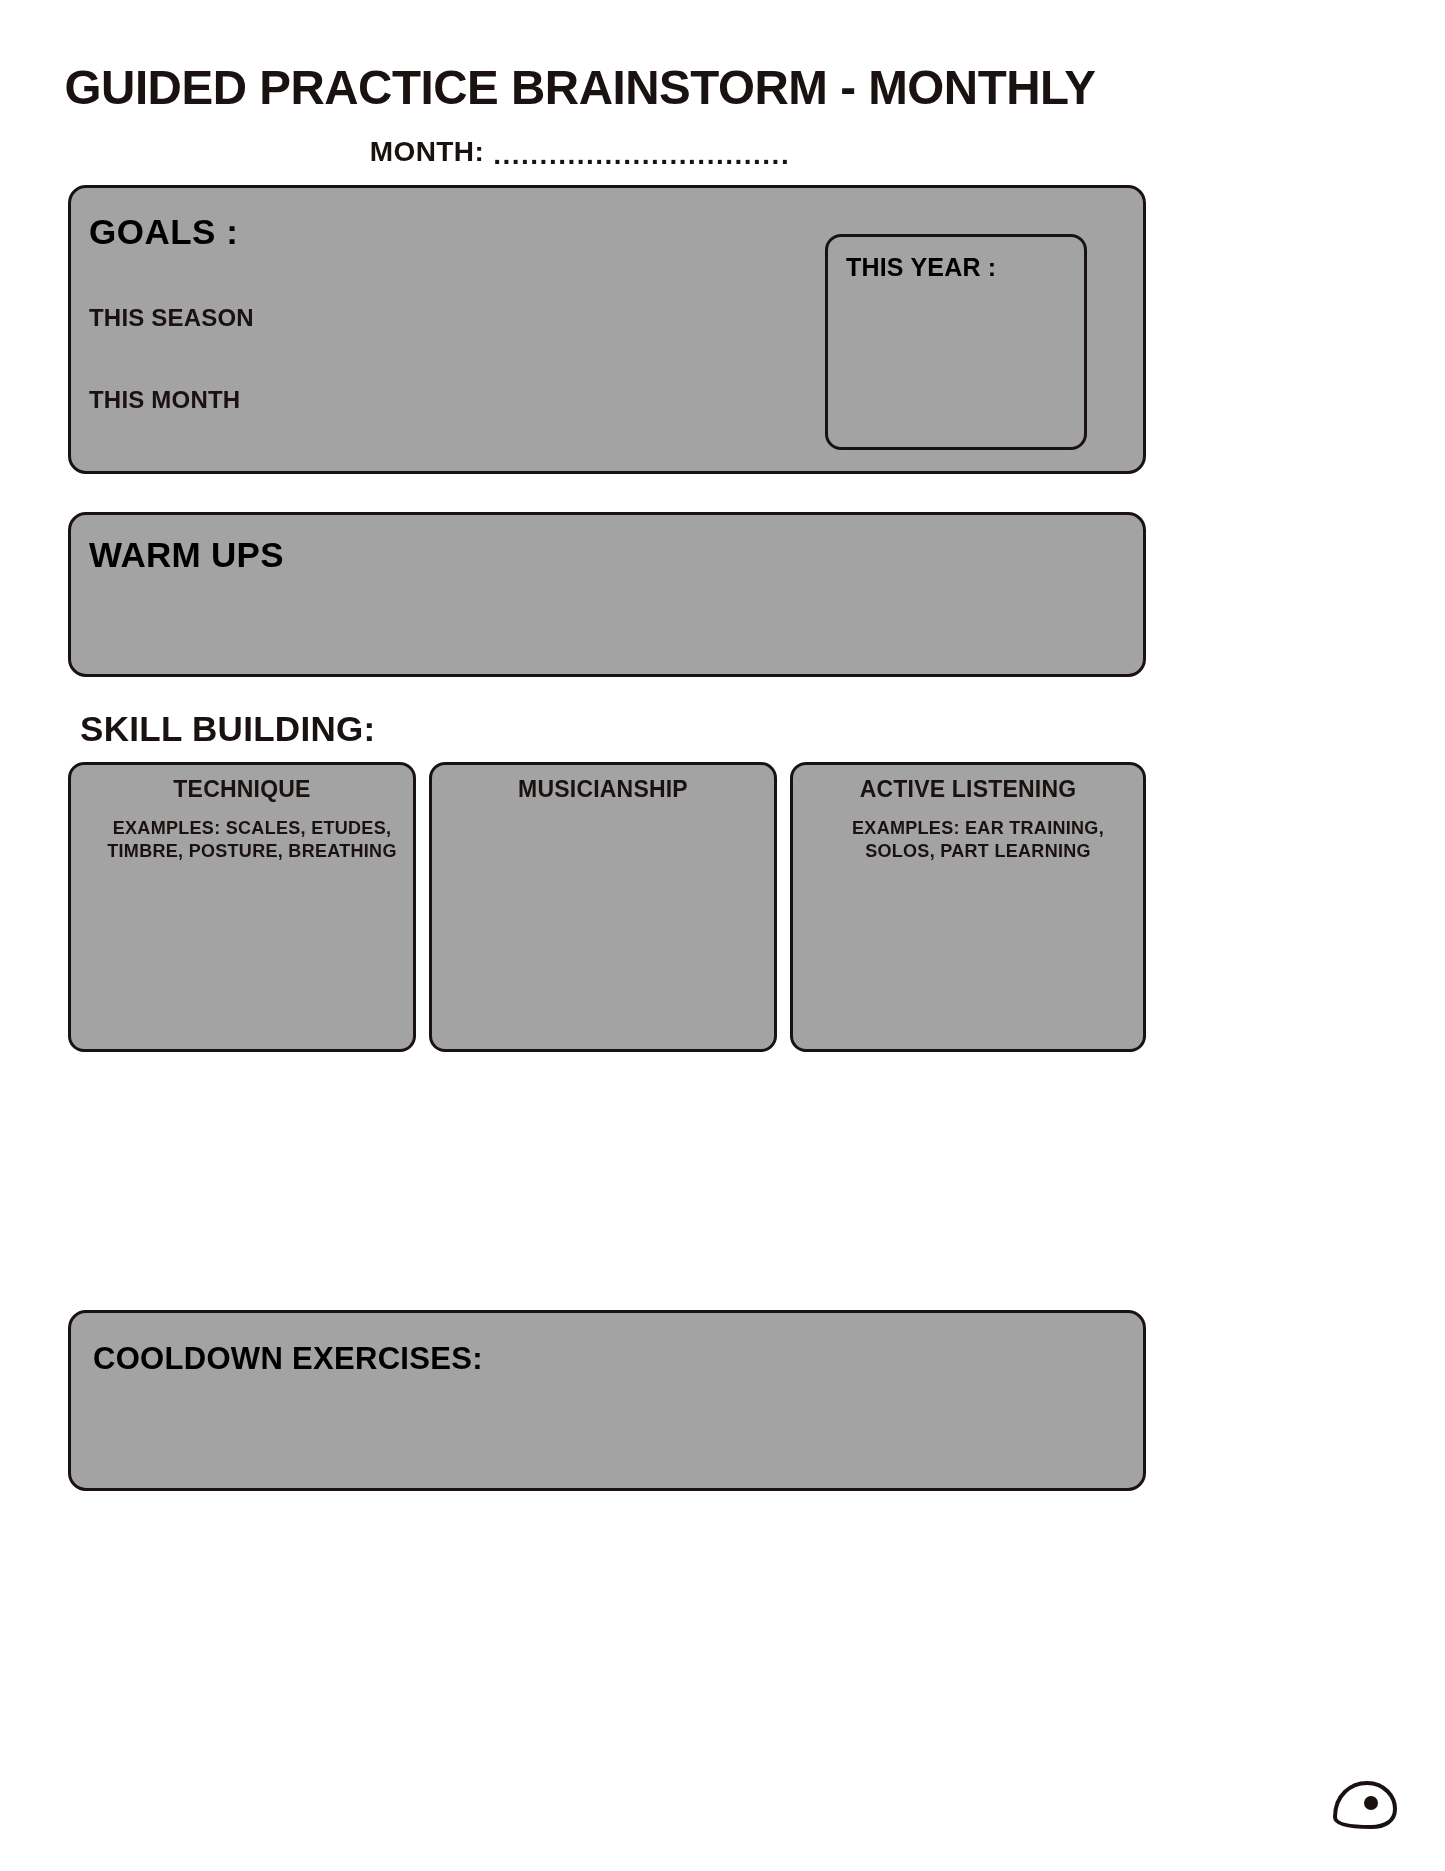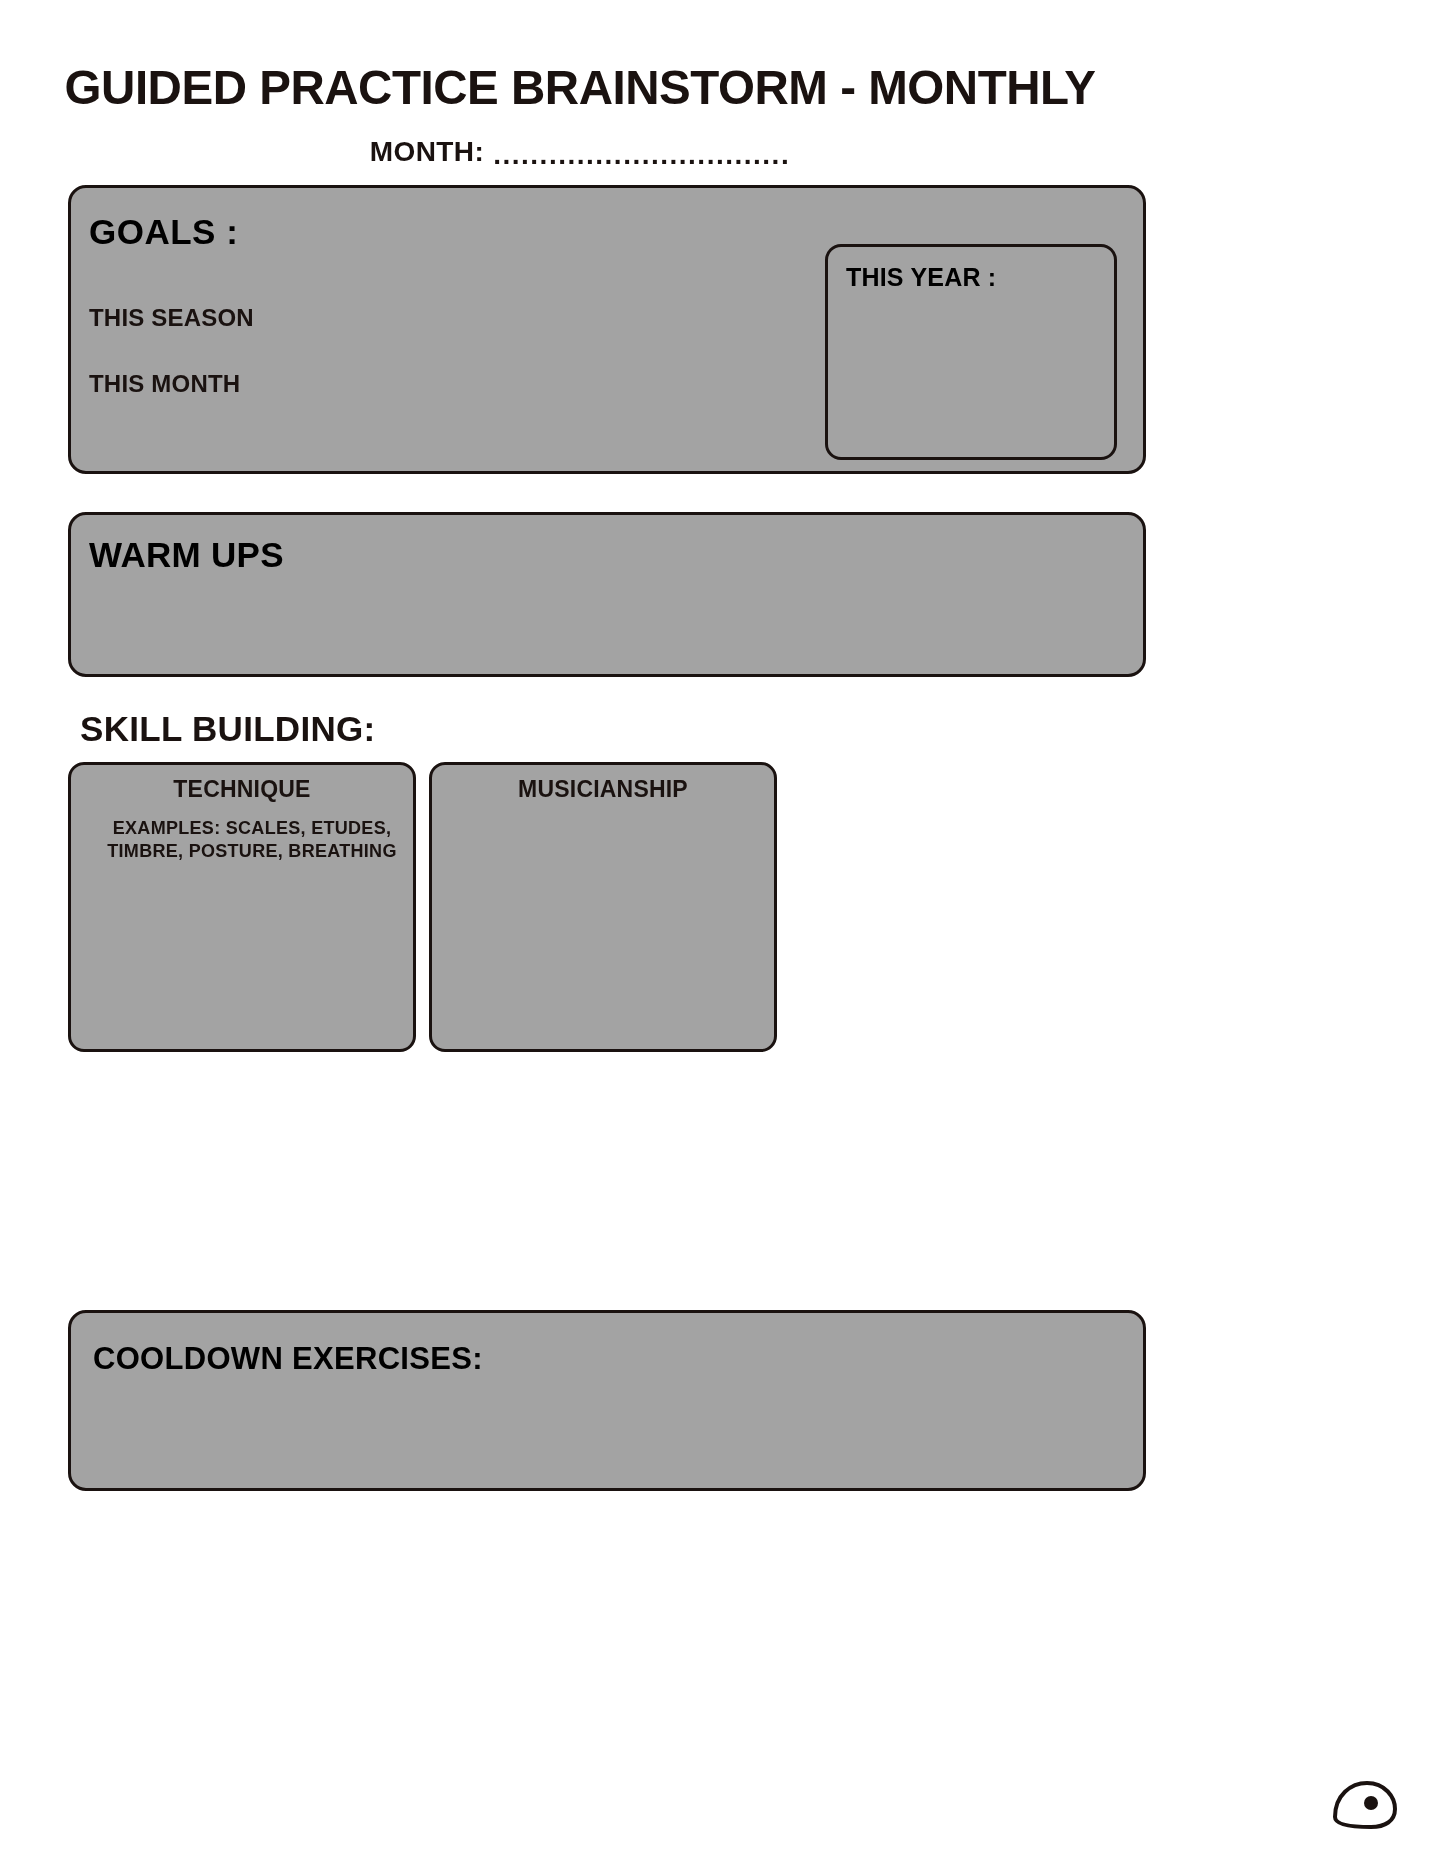--- a/index.html
+++ b/index.html
@@ -86,25 +86,25 @@
   .goals-sub {
     position: absolute;
     left: 18px;
     font-size: 24px;
     font-weight: 900;
     letter-spacing: 0.2px;
     line-height: 1;
     white-space: nowrap;
   }
   #goals-season { top: 118px; }
-  #goals-month  { top: 184px; }
+  #goals-month  { top: 200px; }
 
   #this-year-box {
-    left: 754px; top: 56px;
-    width: 292px; height: 216px;
+    left: 754px; top: 46px;
+    width: 262px; height: 216px;
     border-width: 3px;
     border-radius: 16px;
   }
   #this-year-title {
     left: 18px; top: 18px;
     font-size: 25px;
     letter-spacing: 0.2px;
   }
 
   
@@ -214,20 +214,24 @@
 
   <div class="box skill-box" id="skill-box-0">
     <div class="skill-title">TECHNIQUE</div>
     <div class="skill-examples">EXAMPLES: SCALES, ETUDES, TIMBRE, POSTURE, BREATHING</div>
   </div>
 
   <div class="box skill-box" id="skill-box-1">
     <div class="skill-title">MUSICIANSHIP</div>
   </div>
 
+  <div class="box skill-box" id="skill-box-2">
+    <div class="skill-title">ACTIVE LISTENING</div>
+    <div class="skill-examples">EXAMPLES: EAR TRAINING, SOLOS, PART LEARNING</div>
+  </div>
 
 
   <div class="box" id="cooldown-box">
     <div class="box-head" id="cooldown-title">COOLDOWN EXERCISES:</div>
   </div>
 
   <svg id="logo" viewBox="0 0 68 54">
     <path d="M4 40 C4 18, 20 6, 36 6 C54 6, 64 20, 64 32 C64 44, 54 50, 40 50 C22 50, 4 48, 4 40 Z" fill="none" stroke="#1a1210" stroke-width="4" stroke-linecap="round"></path>
     <ellipse cx="40" cy="26" rx="7" ry="7" fill="#1a1210"></ellipse>
   </svg>

